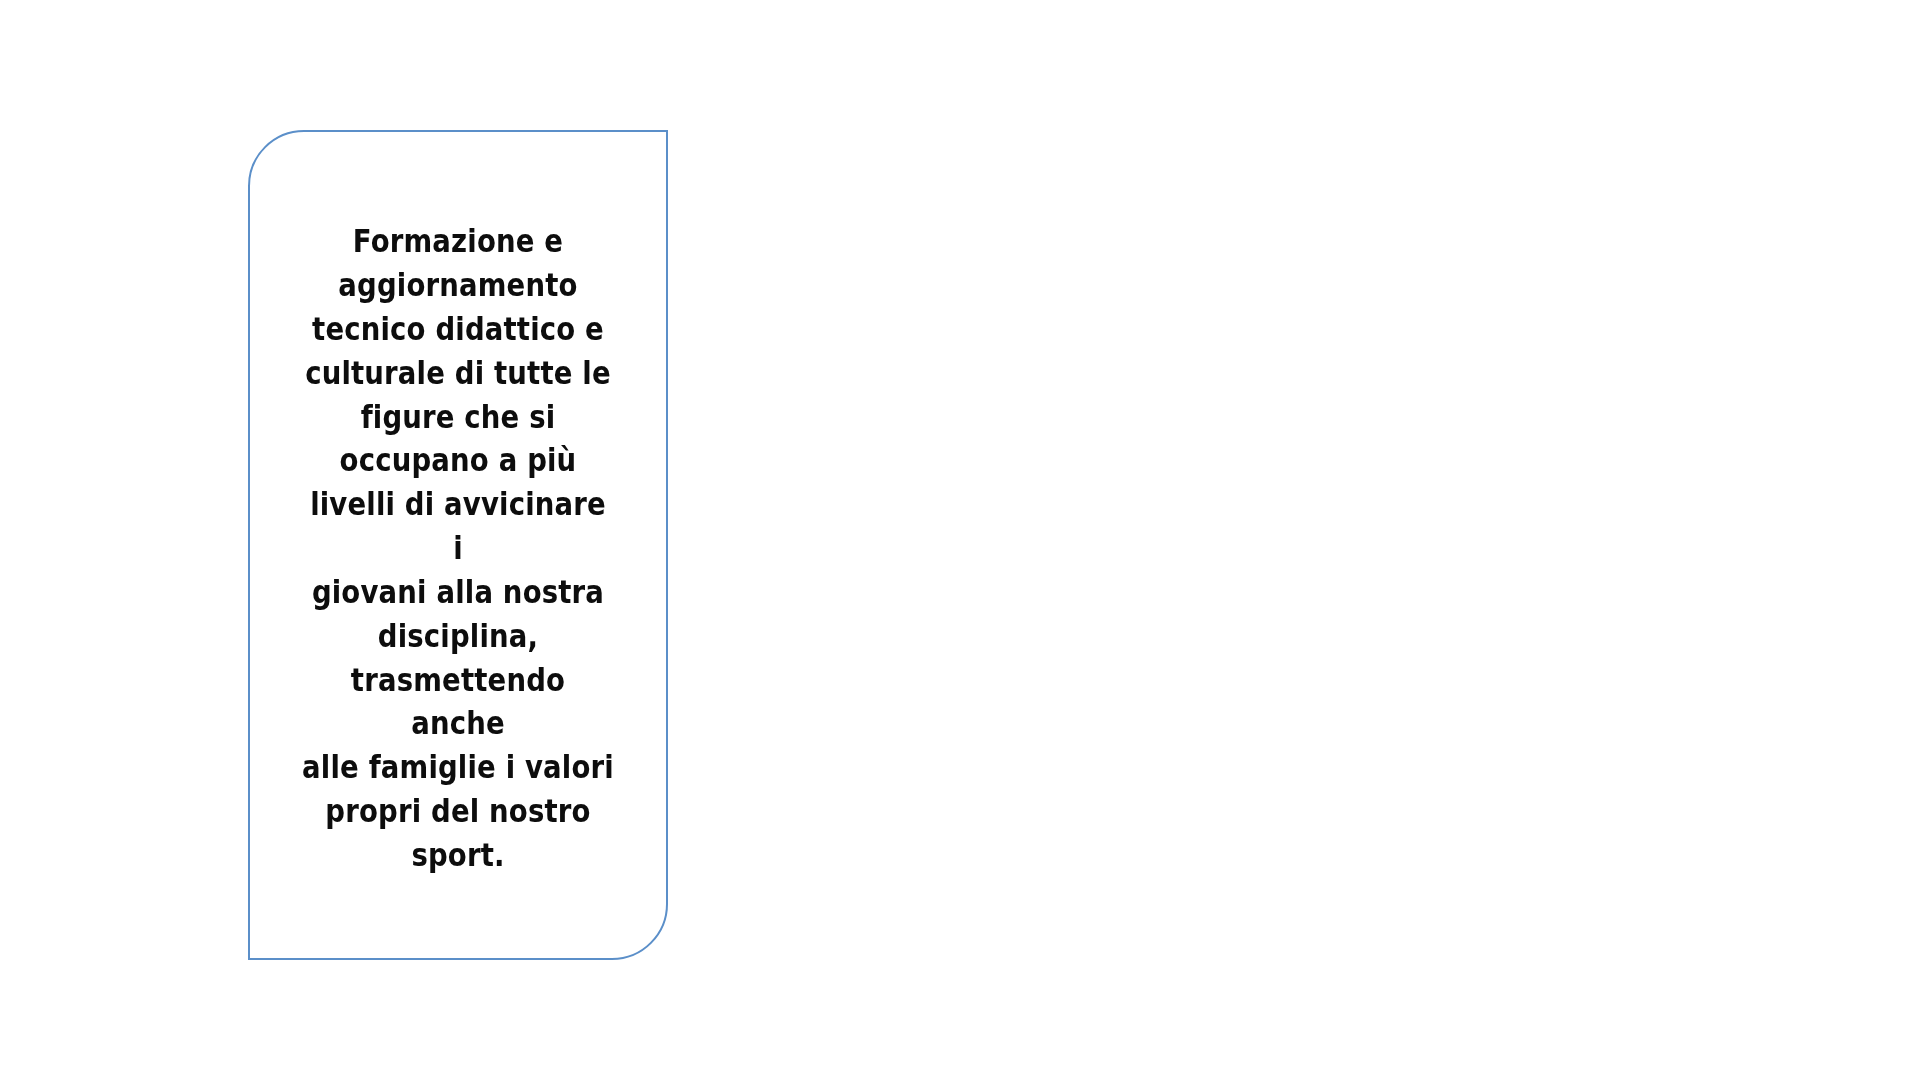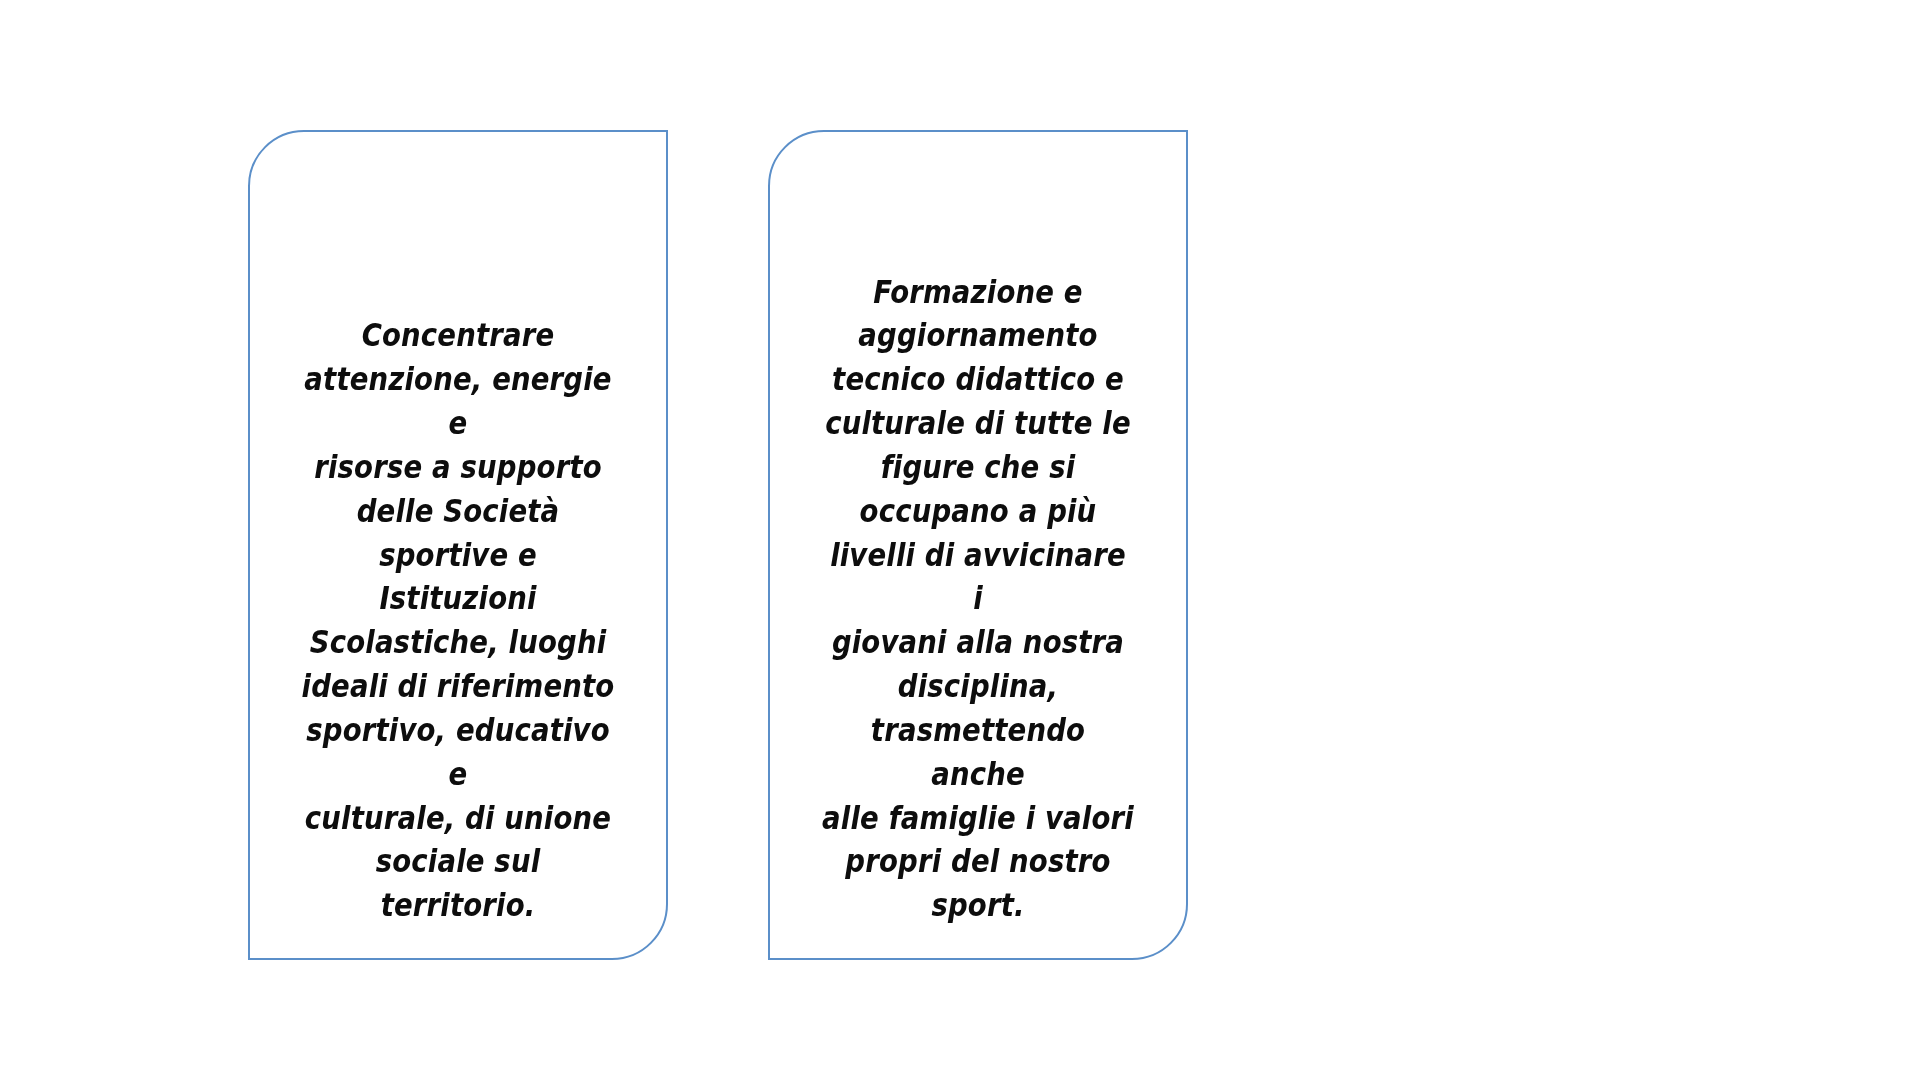--- a/index.html
+++ b/index.html
@@ -31,24 +31,23 @@
     align-items: flex-start;
     gap: 100px;
   }
   .card {
     box-sizing: border-box;
     width: 420px;
     height: 830px;
     border: 2.5px solid #5b8fc9;
     background: #ffffff;
     display: flex;
-    align-items: flex-end;
+    align-items: center;
     justify-content: center;
     padding: 38px 26px 30px 26px;
-    font-style: italic;
   }
   .card-a {
     border-radius: 56px 0 56px 0;
   }
   .card-b {
     border-radius: 56px 0 56px 0;
   }
   .card-c {
     border-radius: 56px 0 56px 0;
   }
@@ -74,32 +73,20 @@
   .card-c .card-text {
     padding-top: 48px;
   }
 </style>
 </head>
 <body>
 
 <div class="slide">
   <div class="cards">
 
-    <div class="card card-a">
-      <div class="card-text">Concentrare
-attenzione, energie e
-risorse a supporto
-delle Società
-sportive e Istituzioni
-Scolastiche, luoghi
-ideali di riferimento
-sportivo, educativo e
-culturale, di unione
-sociale sul territorio.</div>
-    </div>
 
     <div class="card card-b">
       <div class="card-text">Formazione e
 aggiornamento
 tecnico didattico e
 culturale di tutte le
 figure che si
 occupano a più
 livelli di avvicinare i
 giovani alla nostra

